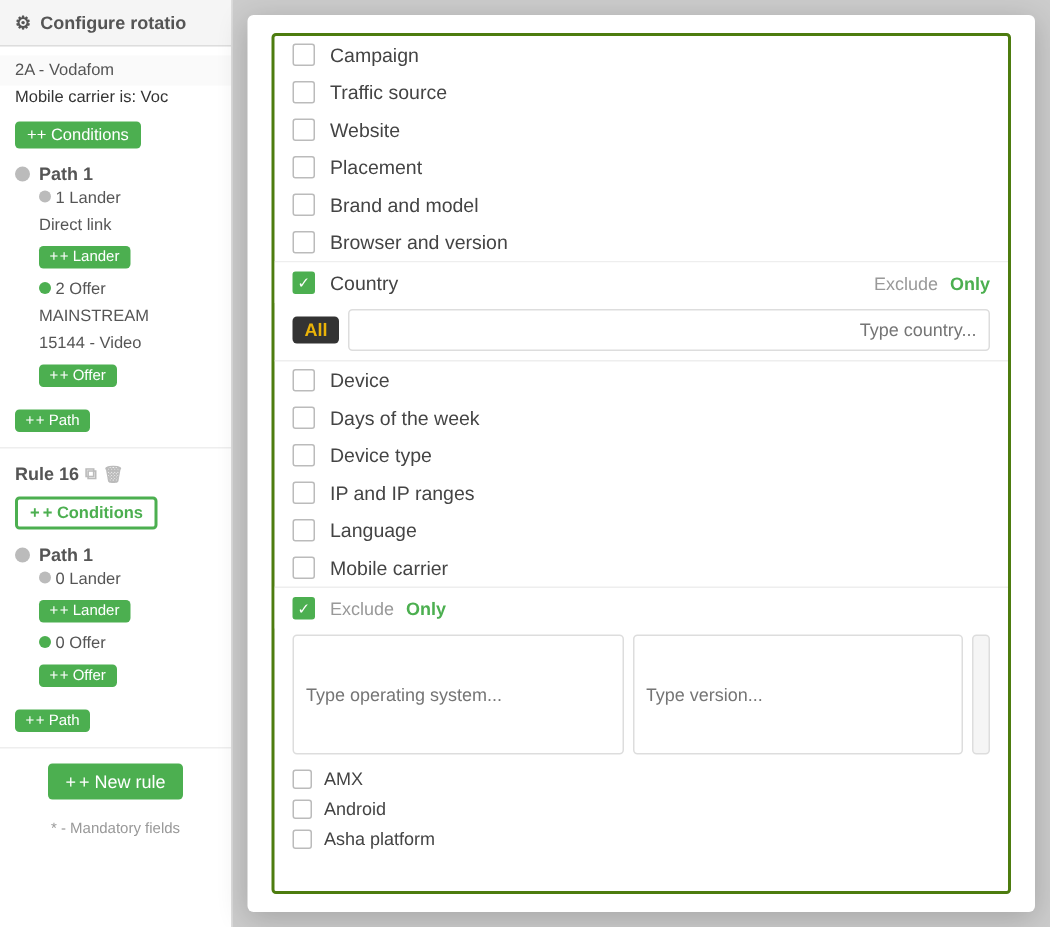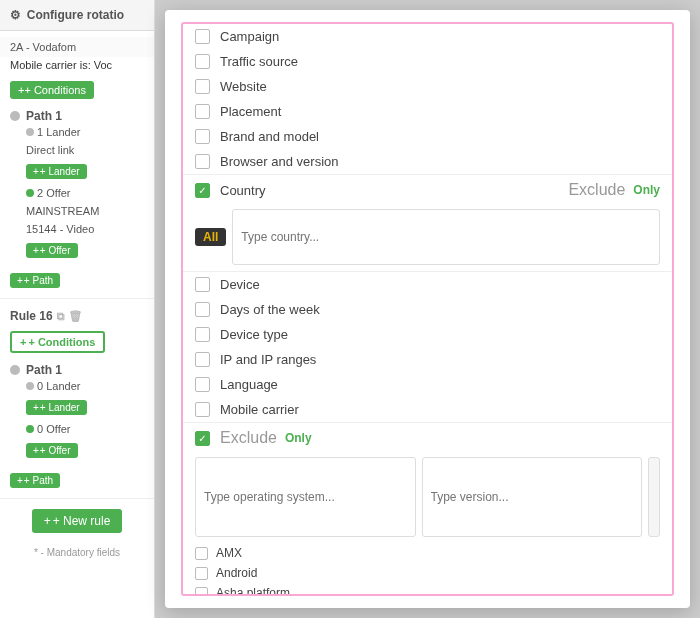--- a/index.html
+++ b/index.html
@@ -154,21 +154,21 @@
       padding: 14px 18px 10px;
       border-bottom: 1px solid #eee;
     }
     .modal-title { font-size: 15px; font-weight: bold; color: #333; }
     .modal-close { background: none; border: none; font-size: 18px; color: #999; cursor: pointer; }
     .modal-body { flex: 1; overflow-y: auto; padding: 8px 0; display: flex; flex-direction: column; }
 
     
     .conditions-list {
       flex: 1;
-      border: 2px solid #f9a8d4;
+      border: 2px solid #4d7c0f;
       margin: 4px 16px;
       border-radius: 3px;
       overflow: hidden;
     }
     .condition-item {
       display: flex;
       align-items: center;
       padding: 5px 12px;
       font-size: 13px;
       color: #444;
@@ -198,21 +198,21 @@
       border-top: 1px solid #eee;
       border-bottom: 1px solid #eee;
     }
     .country-header {
       display: flex;
       align-items: center;
       padding: 6px 12px;
       background: #fff;
     }
     .country-header .label { flex: 1; font-size: 13px; color: #444; }
-    .exclude-label { font-size: 16px; color: #999; margin-right: 8px; }
+    .exclude-label { font-size: 12px; color: #999; margin-right: 8px; }
     .only-btn {
       font-size: 12px;
       color: #4caf50;
       font-weight: bold;
       background: none;
       border: none;
       cursor: pointer;
     }
     .country-input-row {
       display: flex;
@@ -225,23 +225,24 @@
       color: #eab308;
       border-radius: 3px;
       padding: 2px 8px;
       font-size: 12px;
       font-weight: bold;
     }
     .country-input {
       flex: 1;
       border: 1px solid #ddd;
       border-radius: 3px;
-      padding: 20px 8px;
+      padding: 6px 8px;
       font-size: 12px;
       color: #aaa;
+      text-align: right;
     }
 
     
     .os-section {
       border-top: 1px solid #eee;
     }
     .os-header {
       display: flex;
       align-items: center;
       padding: 6px 12px;

